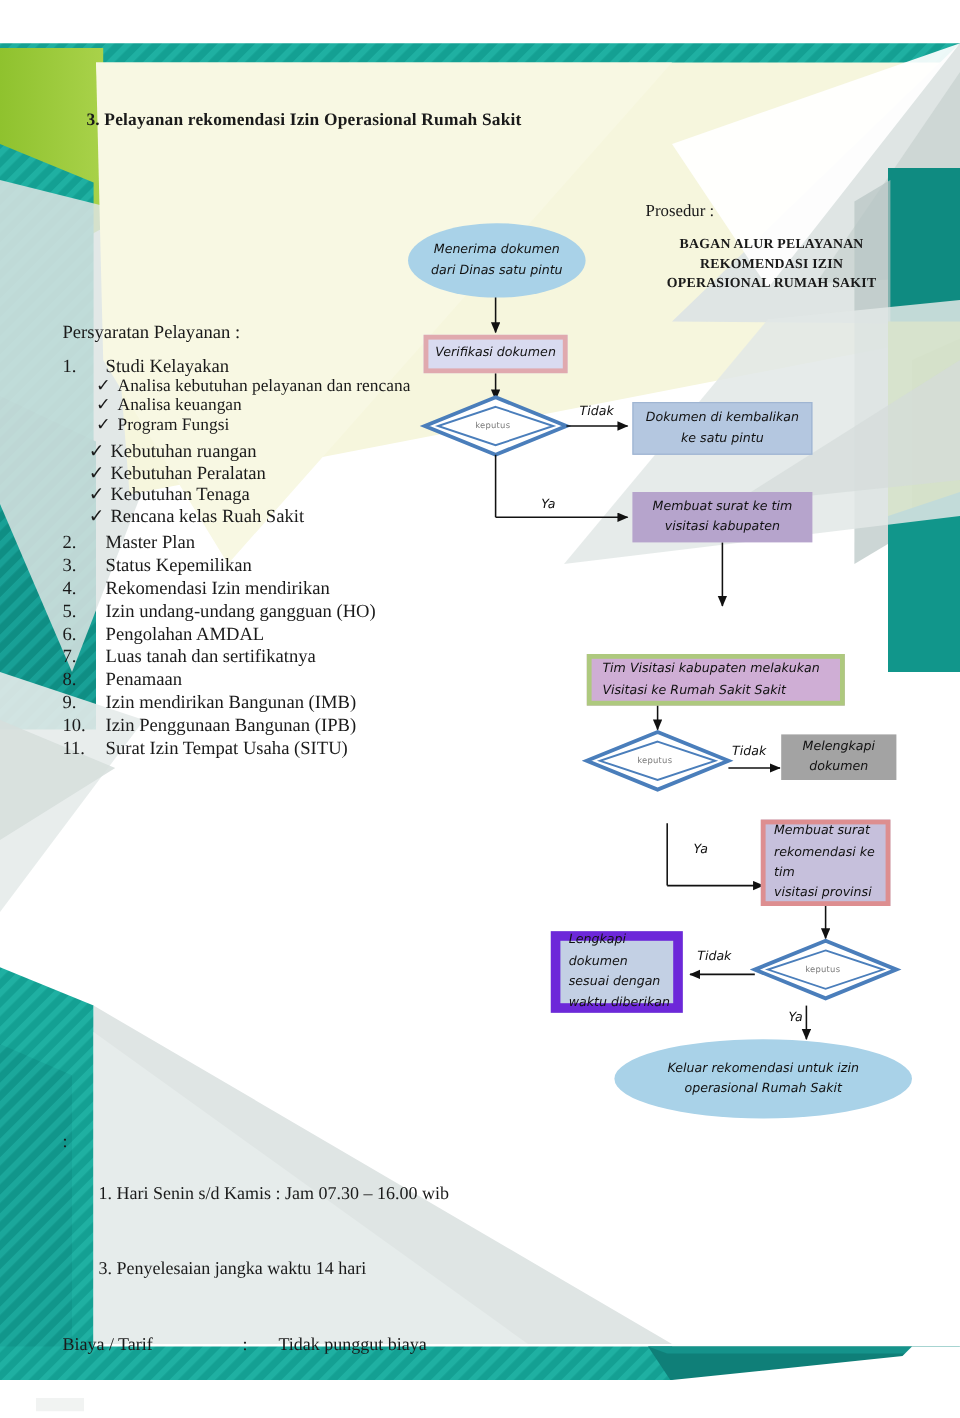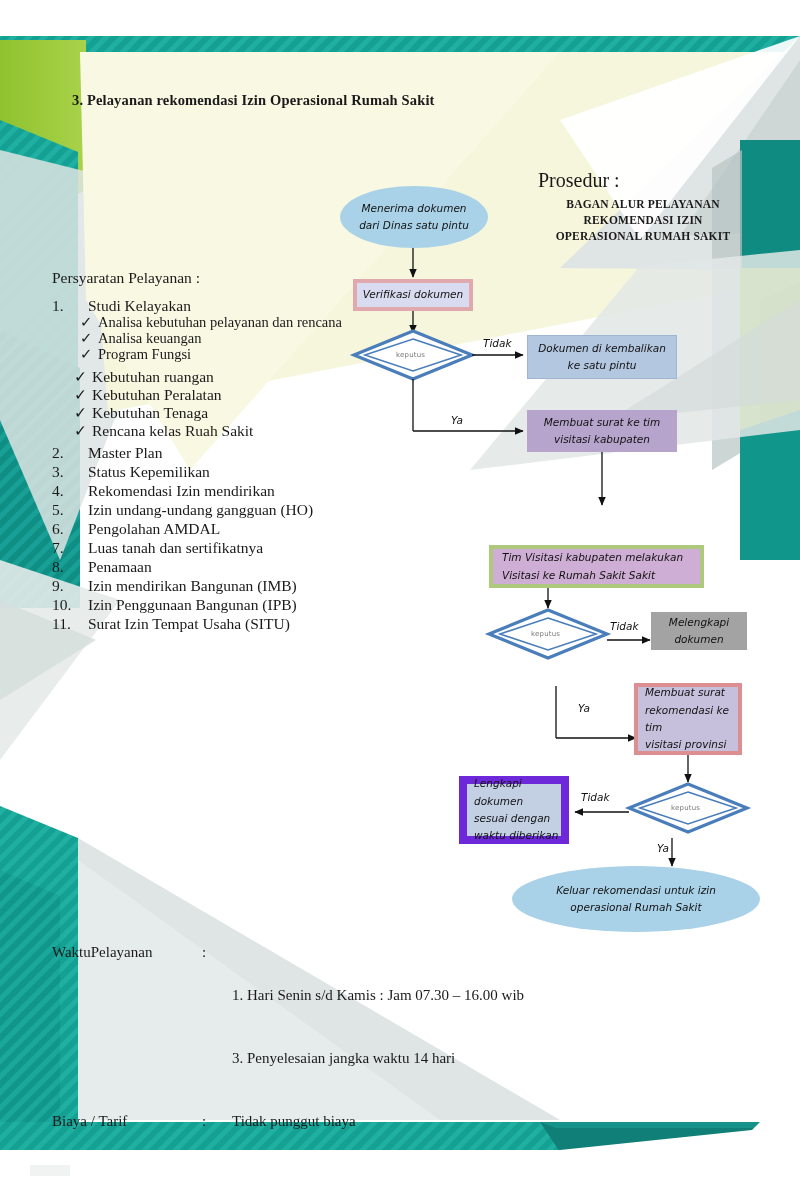--- a/index.html
+++ b/index.html
@@ -25,21 +25,21 @@
   .subs{margin:1px 0 4px 0;}
   .subrow{display:flex;font-size:14.5px;margin-bottom:1.5px;}
   .subrow .ck{width:18px;flex:none;text-align:left;}
   .subs.indent2 .subrow{font-size:15.5px;margin-bottom:2.5px;}
   .subs.indent2{margin-left:22px;margin-top:7px;}
   .subs.indent1{margin-left:28px;}
   .list2{margin-top:7px;}
   .list2 .numrow{margin-bottom:3.5px;}
 
   
-  .prosedur{position:absolute;left:538px;top:169px;font-size:20px;}
+  .prosedur{position:absolute;left:538px;top:169px;font-size:14px;}
   .bagan{position:absolute;left:528px;top:197px;width:230px;text-align:center;
          font-size:11.5px;font-weight:bold;line-height:1.38;letter-spacing:.2px;}
 
   
   .fc{position:absolute;left:0;top:0;width:800px;height:1182px;}
   .node{position:absolute;box-sizing:border-box;display:flex;flex-direction:column;
         align-items:center;justify-content:center;text-align:center;
         font-family:"DejaVu Sans",sans-serif;font-style:italic;font-size:10.5px;
         line-height:1.65;color:#111;}
   .node.lft{align-items:flex-start;text-align:left;}
@@ -328,21 +328,20 @@
     <div class="edgelabel" style="left:451px;top:414px;">Ya</div>
     <div class="edgelabel" style="left:610px;top:620px;">Tidak</div>
     <div class="edgelabel" style="left:578px;top:702px;">Ya</div>
     <div class="edgelabel" style="left:581px;top:791px;">Tidak</div>
     <div class="edgelabel" style="left:657px;top:842px;">Ya</div>
   </div>
 
   <div class="info">
 
     <div class="irow tight">
-      <span class="ilabel">WaktuPelayanan</span>
       <span class="icolon">:</span>
       <span class="ival">
         <span class="sub">1. Hari Senin s/d Kamis : Jam 07.30 – 16.00 wib</span>
         <span class="sub">3. Penyelesaian jangka waktu 14 hari</span>
       </span>
     </div>
 
     <div class="irow" style="margin-top:2px;">
       <span class="ilabel">Biaya / Tarif</span>
       <span class="icolon">:</span>

